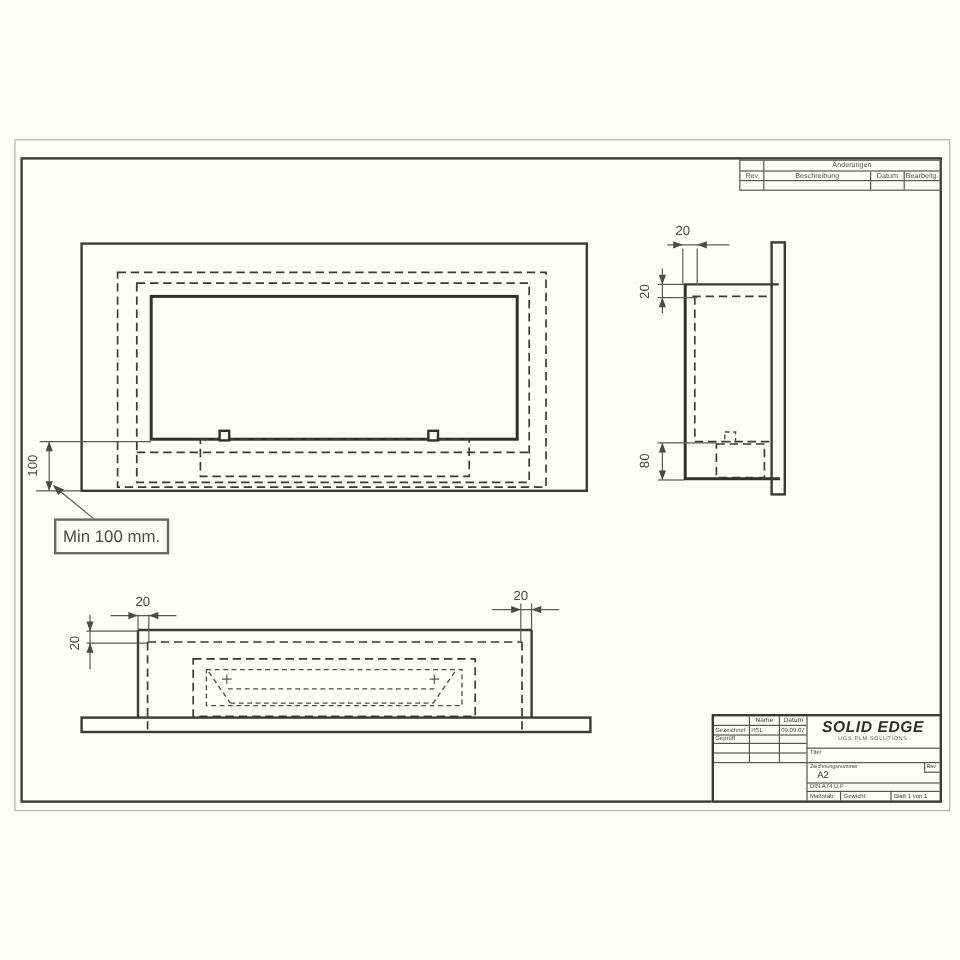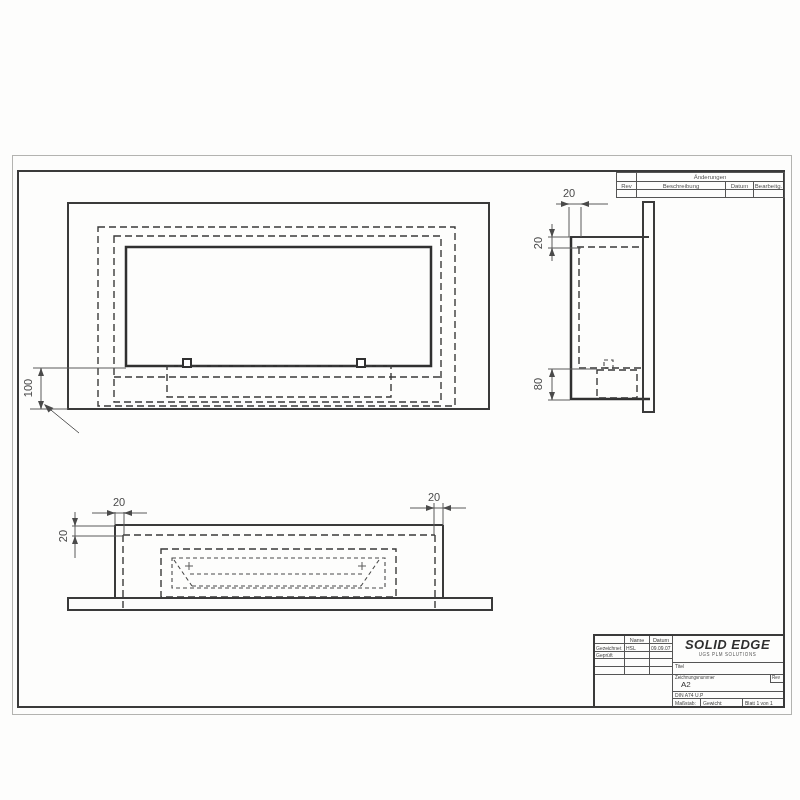--- a/index.html
+++ b/index.html
@@ -1,18 +1,18 @@
 <!DOCTYPE html>
 <html><head>
 <meta charset="utf-8">
 <style>
   html,body{margin:0;padding:0;background:#ffffff;}
   #page{position:relative;width:800px;height:800px;background:#fdfdfc;overflow:hidden;
         font-family:"Liberation Sans","DejaVu Sans",sans-serif;color:#3a3a3a;}
-  .abs{position:absolute;margin-top:39px;}
+  .abs{position:absolute;}
   
   .frame-outer{left:12px;top:116px;width:778px;height:558px;border:1px solid #b3b3b0;}
   .frame-inner{left:17px;top:131px;width:764px;height:534px;border:2px solid #3a3a3a;}
   
   #cad{position:absolute;left:0;top:0;}
   .s1{stroke:#5a5a5a;stroke-width:1;fill:none;}
   .s2{stroke:#3a3a3a;stroke-width:2;fill:none;}
   .s3{stroke:#303030;stroke-width:2.5;fill:none;}
   .d {stroke:#3a3a3a;stroke-width:1.4;fill:none;stroke-dasharray:7,4;}
   .d2{stroke:#4a4a4a;stroke-width:1.1;fill:none;stroke-dasharray:4,3;}
@@ -128,20 +128,21 @@
 
       <line x1="72" y1="526" x2="115" y2="526" class="s1"></line>
       <line x1="72" y1="536" x2="124" y2="536" class="s1"></line>
       <line x1="75" y1="512" x2="75" y2="558" class="s1"></line>
       <polygon points="75,526 72,518 78,518" class="ar"></polygon>
       <polygon points="75,536 72,544 78,544" class="ar"></polygon>
     </g>
   </svg>
 
   <div class="dim rot" style="left:13px;top:382px;width:30px;">100</div>
+  <div class="callout">Min 100 mm.</div>
   <div class="dim" style="left:556px;top:187px;width:26px;">20</div>
   <div class="dim rot" style="left:525px;top:237px;width:26px;">20</div>
   <div class="dim rot" style="left:525px;top:378px;width:26px;">80</div>
   <div class="dim" style="left:106px;top:496px;width:26px;">20</div>
   <div class="dim" style="left:421px;top:491px;width:26px;">20</div>
   <div class="dim rot" style="left:50px;top:530px;width:26px;">20</div>
 
   <div class="abs rev-table">
     <div class="rt-cell" style="left:0;top:0;width:19px;height:8px;"></div>
     <div class="rt-cell" style="left:20px;top:0;width:146px;height:8px;border-right:none;">Änderungen</div>

